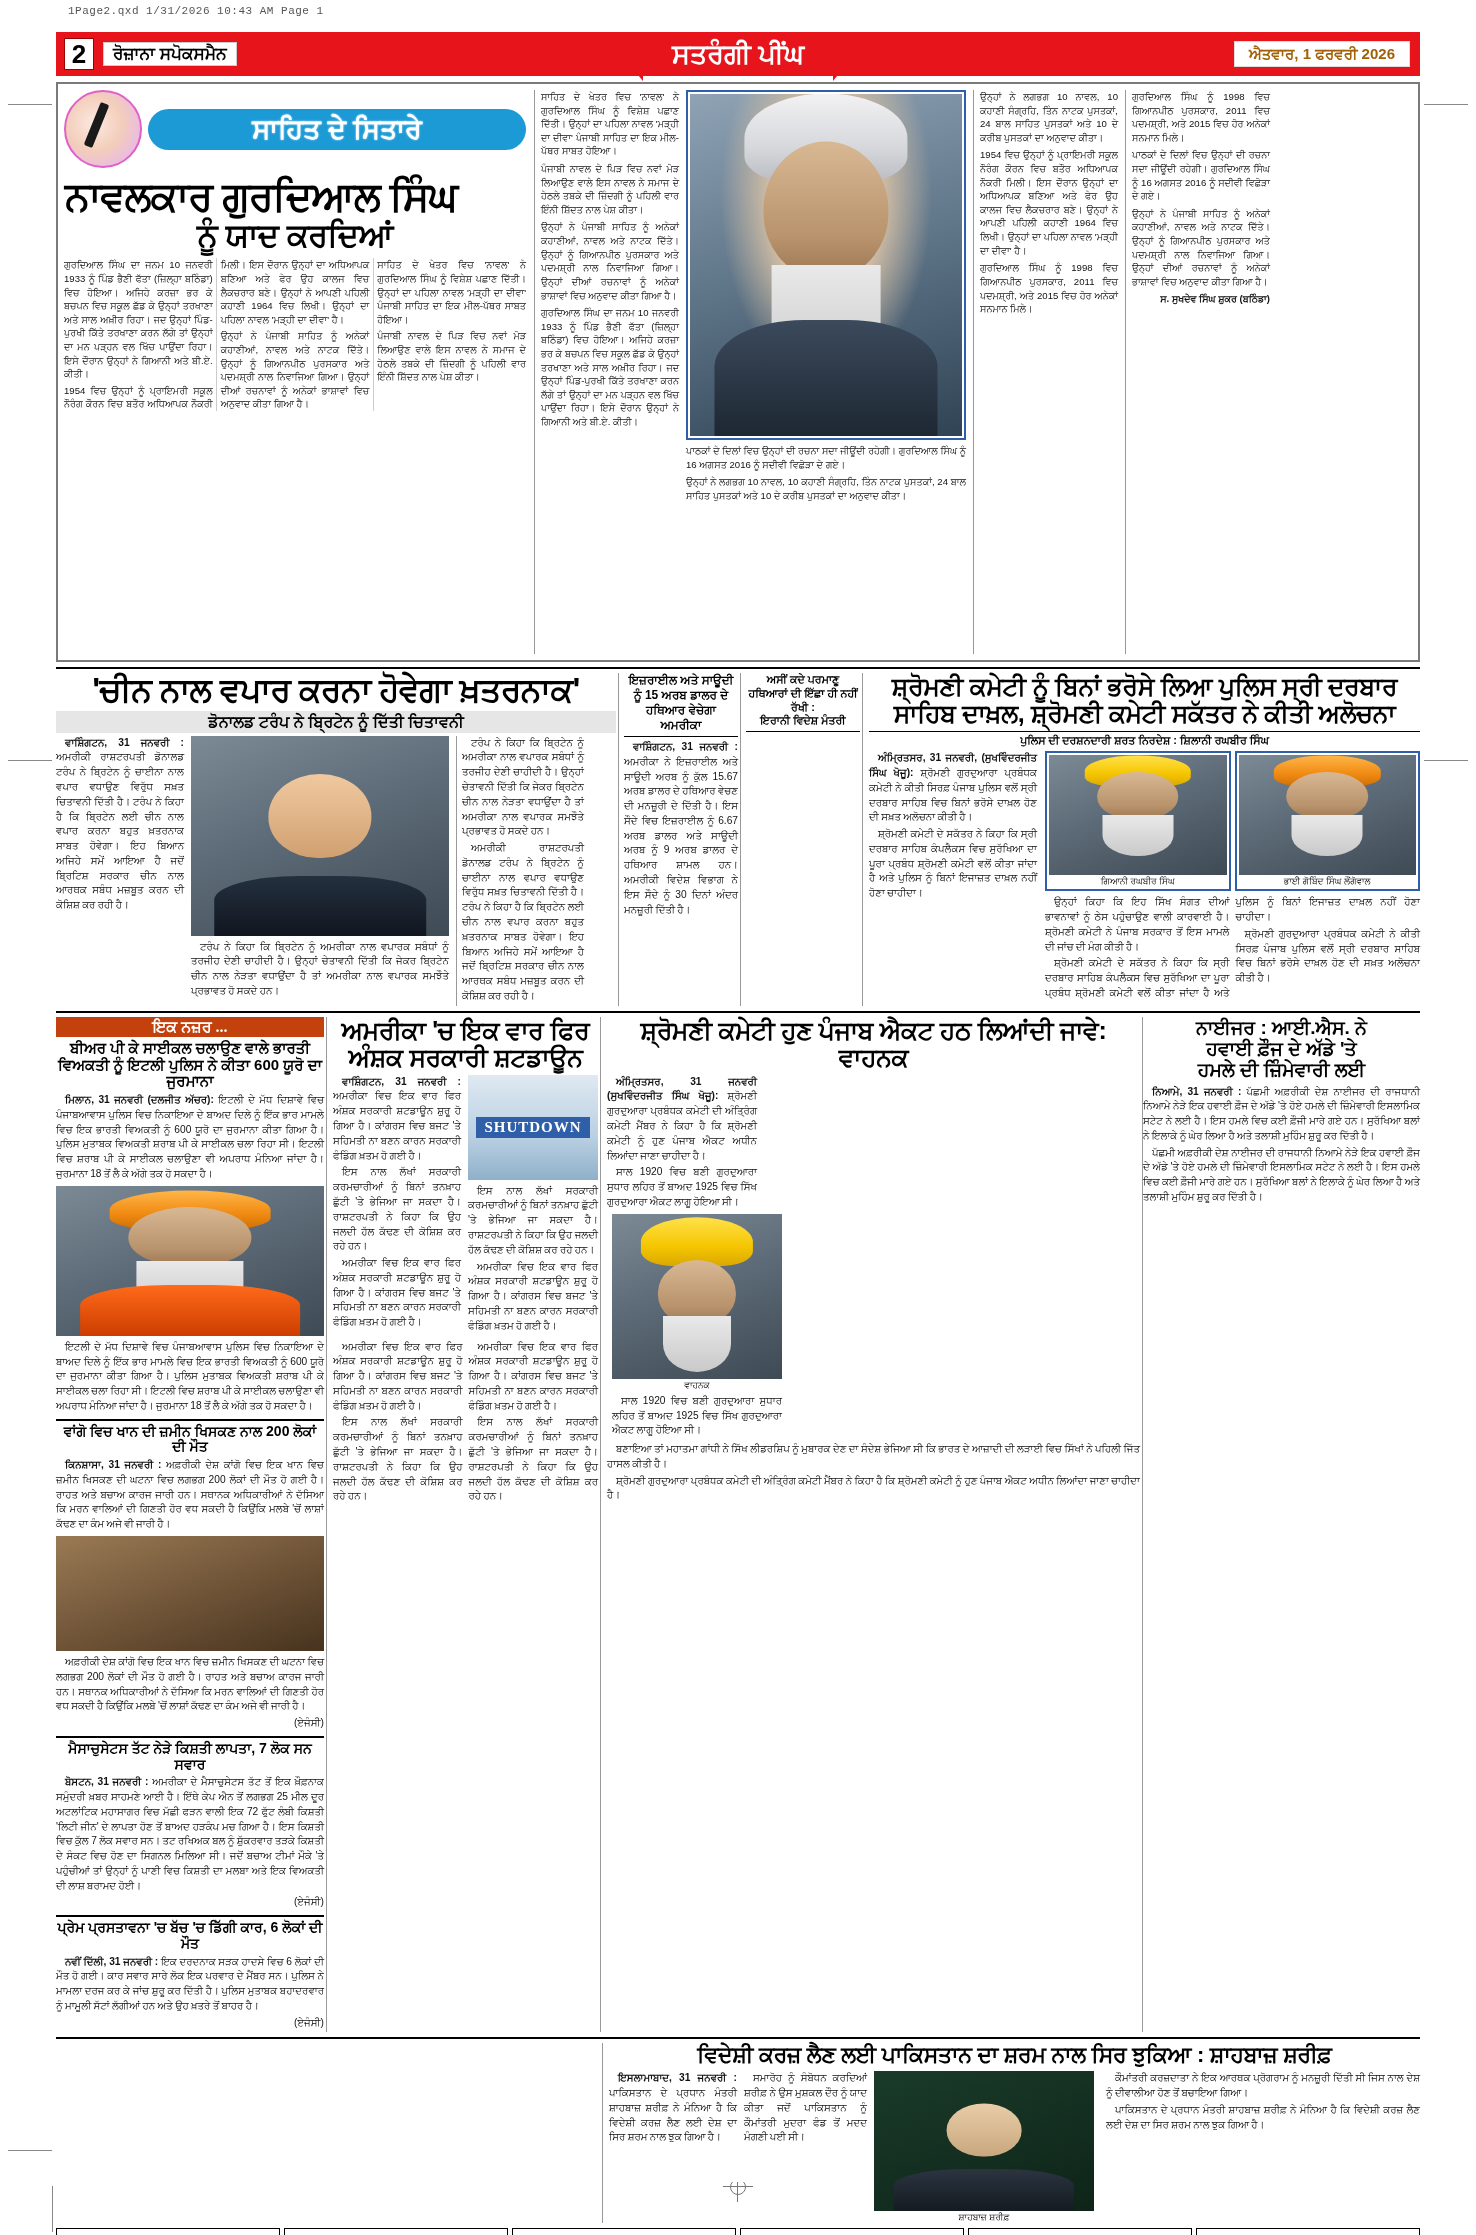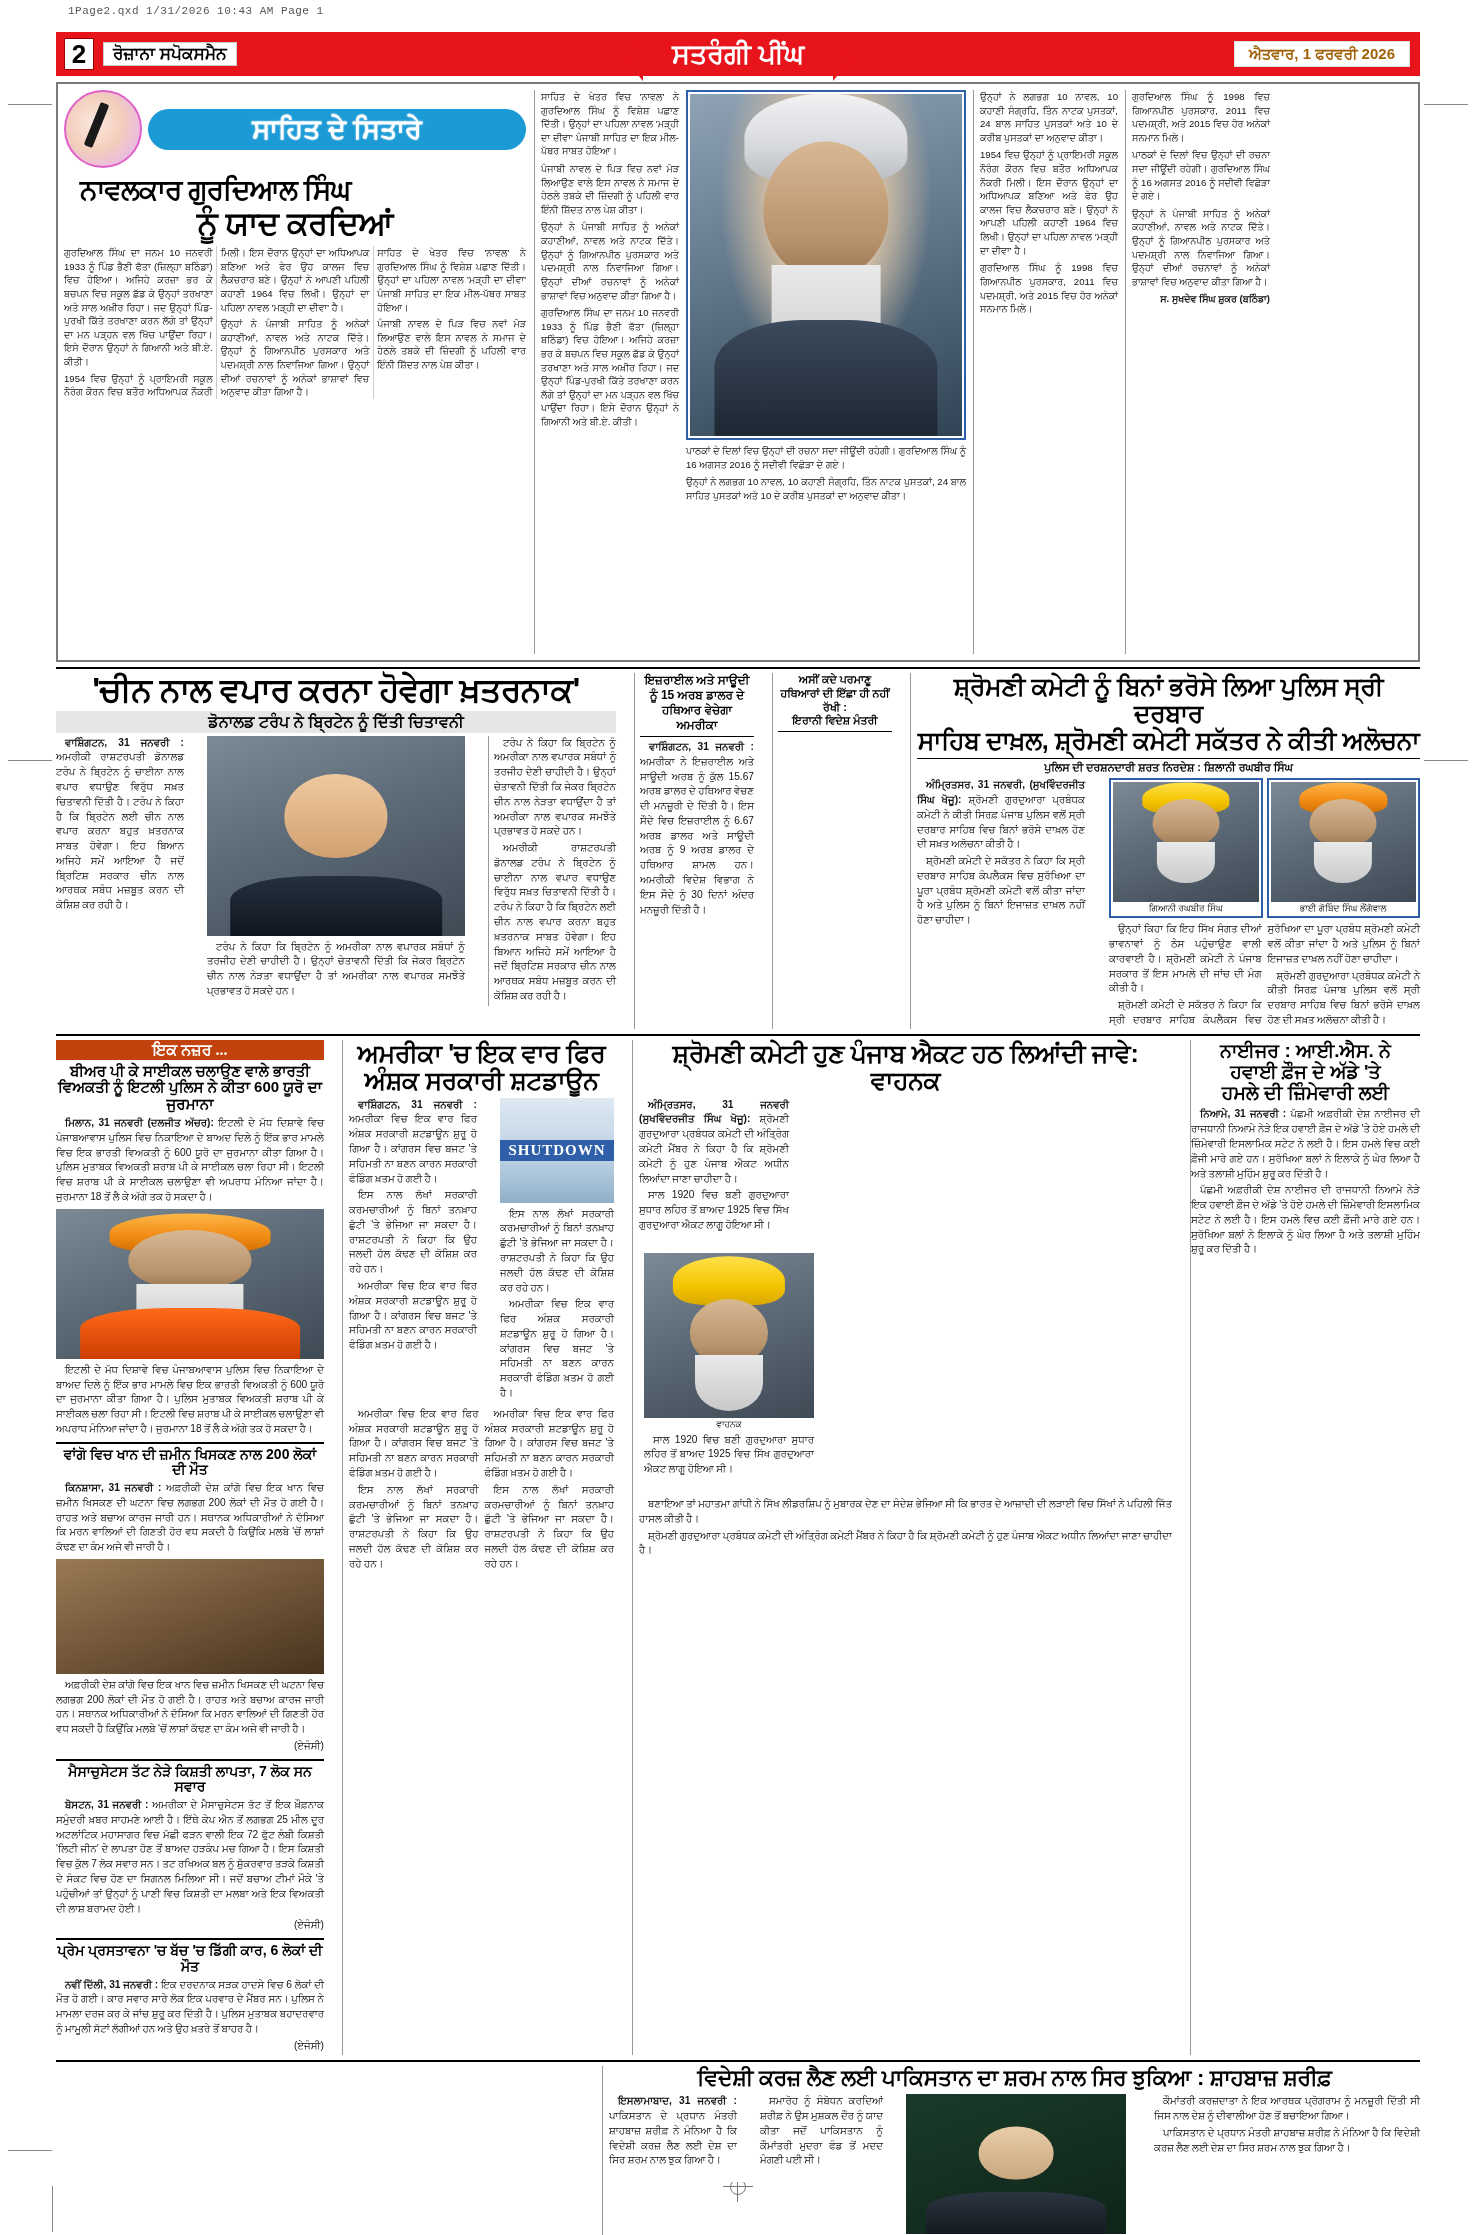--- a/index.html
+++ b/index.html
@@ -122,22 +122,22 @@
     width:9px; height:46px; background:#1a1a1a;
     transform:rotate(22deg); border-radius:2px;
   }
   .blue-pill {
     flex:1; background:#1b9ad6; color:#fff;
     font-size:27px; font-weight:bold; text-align:center;
     border-radius:26px; padding:5px 8px;
     text-shadow:0 0 2px #fff;
   }
   .feature-title {
-    font-size:28px; font-weight:bold; line-height:1.02;
-    margin:8px 0 2px 16px; letter-spacing:-1px;
+    font-size:40px; font-weight:bold; line-height:1.02;
+    margin:8px 0 2px 1px; letter-spacing:-1px;
   }
   .feature-sub {
     font-size:32px; font-weight:bold; text-align:center;
     line-height:1.05; margin-bottom:6px; letter-spacing:-.5px;
   }
   .feature-cols {
     column-count:3; column-gap:8px; column-rule:1px solid #ccc;
     font-size:9.6px; line-height:1.42; text-align:justify; color:#111;
   }
   .feature-right { flex:1; display:flex; gap:7px; }
@@ -184,21 +184,21 @@
   }
 
   
   .cn-row { display:flex; gap:4px; margin-top:5px; }
   .cn {
     flex:1; border:1px solid #000; padding:3px 4px;
     font-size:9.3px; line-height:1.25; text-align:justify;
   }
   .cn .t { font-size:16px; font-weight:bold; text-align:center; letter-spacing:-.2px;}
 
-  .w-grid { display:flex; gap:18px; }
+  .w-grid { display:flex; gap:2px; }
 </style>
 </head>
 <body>
 
 <div class="slug">1Page2.qxd   1/31/2026   10:43 AM   Page 1</div>
 
 <div class="reg-mark" style="left:723px; top:42px;">
   <div class="reg-circle"></div>
 </div>
 <div class="reg-mark" style="left:723px; top:2172px;">

